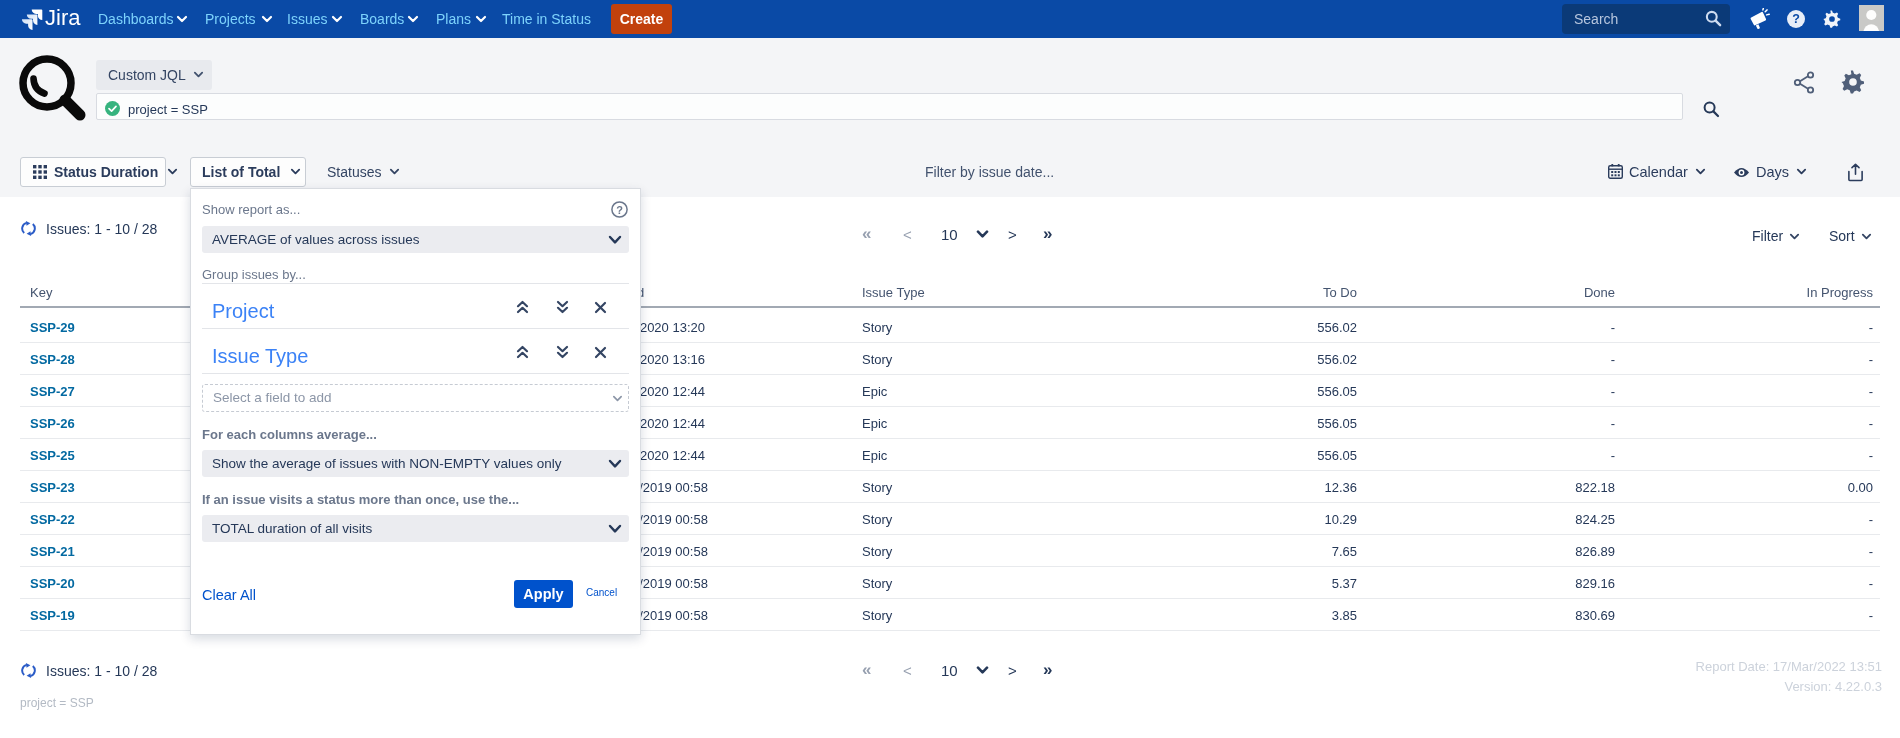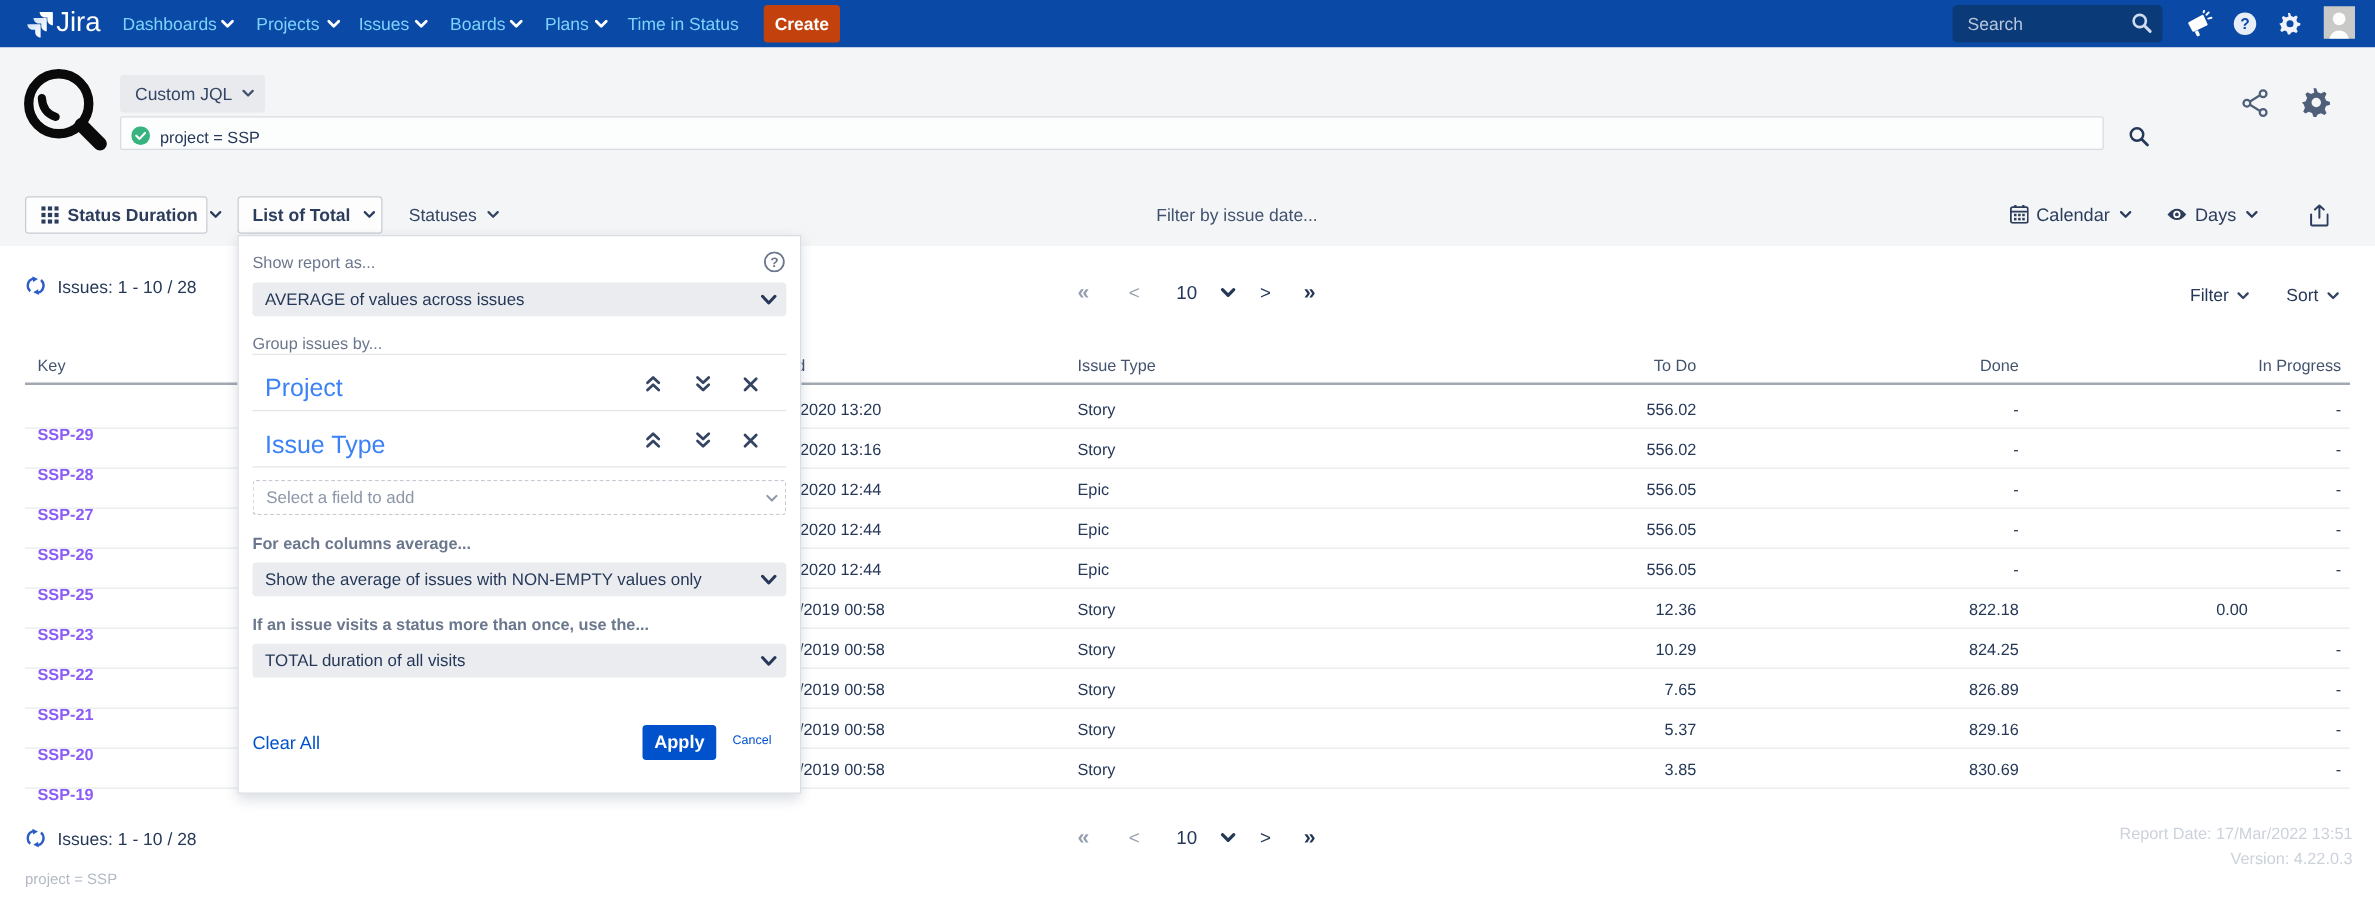--- a/index.html
+++ b/index.html
@@ -17,21 +17,21 @@
   #jqltext { position:absolute; left:128px; top:102px; font-size:13px; color:#253858; white-space:nowrap; }
   
   .tbtn { position:absolute; top:157px; height:30px; white-space:nowrap; background:#fdfdfd; border:1px solid #c8cdd4; border-radius:3px; color:#2b3c5c; font-weight:bold; font-size:14px; line-height:28px; }
   #filterdate { position:absolute; left:925px; top:164px; font-size:14px; color:#42526e; white-space:nowrap; }
   
   #content { position:absolute; left:0; top:197px; width:1900px; height:541px; background:#fff; }
   .issuesLbl { position:absolute; font-size:14px; color:#253858; }
   .pag { position:absolute; font-size:14px; color:#253858; }
   
   .th { position:absolute; font-size:13px; color:#44546f; }
-  .key { position:absolute; font-size:13px; font-weight:bold; color:#8b5cf6;margin-top:20px; }
+  .key { position:absolute; font-size:13px; font-weight:bold; color:#0369a1; }
   .cell { position:absolute; font-size:13px; color:#253858; }
   .rline { position:absolute; left:20px; width:1860px; height:1px; background:#e8eaed; }
   
   #panel { position:absolute; left:190px; top:188px; width:451px; height:447px; background:#fff; border:1px solid #d9dce1; box-shadow:0 4px 10px rgba(9,30,66,.16); }
   .plabel { position:absolute; font-size:13px; color:#6b778c; }
   .psel { position:absolute; left:202px; width:427px; height:27px; background:#ebecf0; border-radius:3px; font-size:13.5px; color:#253858; line-height:27px; padding-left:10px; }
   .pdiv { position:absolute; left:202px; width:427px; height:1px; background:#e3e5e9; }
   .prow { position:absolute; left:22px; font-size:20px; color:#3b82f6;text-align:center; }
 </style>
 </head>
@@ -253,21 +253,21 @@
 <div class="cell" style="left:862px;top:448px">Epic</div>
 <div class="cell" style="left:1257px;top:448px;width:100px;text-align:right">556.05</div>
 <div class="cell" style="left:1515px;top:448px;width:100px;text-align:right">-</div>
 <div class="cell" style="left:1773px;top:448px;width:100px;text-align:right">-</div>
 <div class="rline" style="top:470px"></div>
 <div class="key" style="left:30px;top:480px">SSP-23</div>
 <div class="cell" style="left:598px;top:480px">18/Dec/2019 00:58</div>
 <div class="cell" style="left:862px;top:480px">Story</div>
 <div class="cell" style="left:1257px;top:480px;width:100px;text-align:right">12.36</div>
 <div class="cell" style="left:1515px;top:480px;width:100px;text-align:right">822.18</div>
-<div class="cell" style="left:1773px;top:480px;width:100px;text-align:left">0.00</div>
+<div class="cell" style="left:1773px;top:480px;width:100px;text-align:right">0.00</div>
 <div class="rline" style="top:502px"></div>
 <div class="key" style="left:30px;top:512px">SSP-22</div>
 <div class="cell" style="left:598px;top:512px">18/Dec/2019 00:58</div>
 <div class="cell" style="left:862px;top:512px">Story</div>
 <div class="cell" style="left:1257px;top:512px;width:100px;text-align:right">10.29</div>
 <div class="cell" style="left:1515px;top:512px;width:100px;text-align:right">824.25</div>
 <div class="cell" style="left:1773px;top:512px;width:100px;text-align:right">-</div>
 <div class="rline" style="top:534px"></div>
 <div class="key" style="left:30px;top:544px">SSP-21</div>
 <div class="cell" style="left:598px;top:544px">18/Dec/2019 00:58</div>

